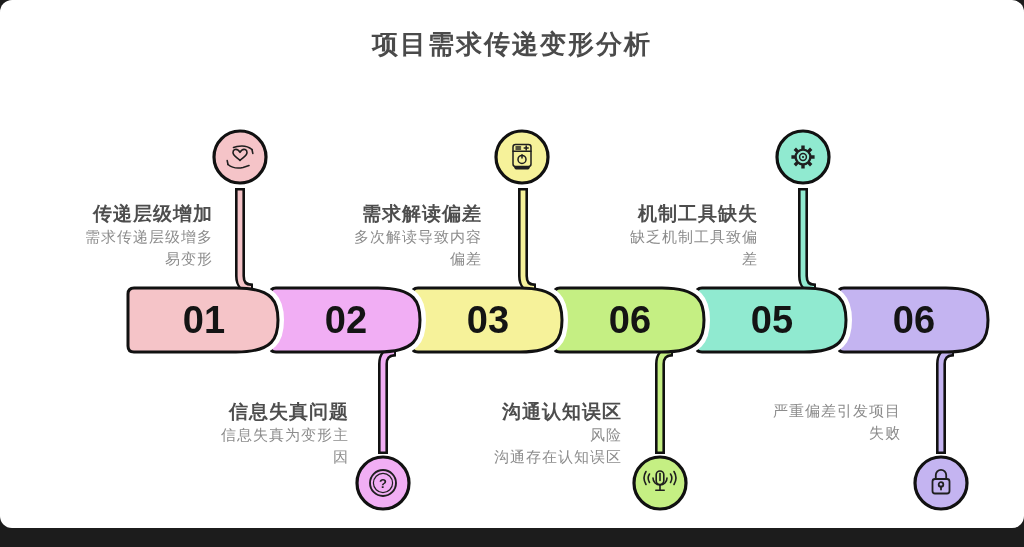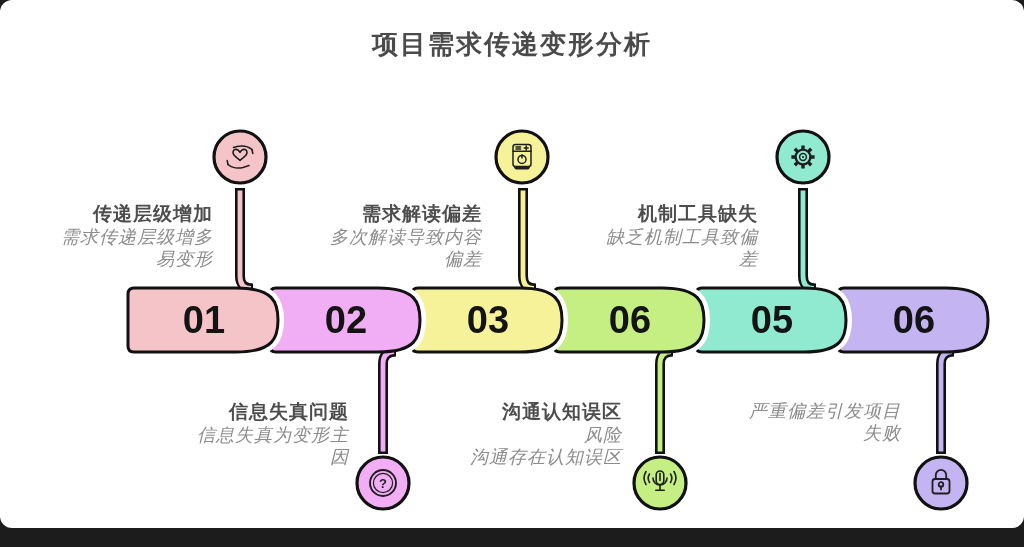--- a/index.html
+++ b/index.html
@@ -18,21 +18,21 @@
     position:absolute; top:300px; width:80px; height:40px; z-index:2;
     text-align:center; font-size:38px; line-height:40px; font-weight:700;
     color:#141414; letter-spacing:0;
   }
   .callout{position:absolute; z-index:2; text-align:right; white-space:nowrap;}
   .c-title{
     font-size:19px; font-weight:bold; color:#4d4d4d;
     letter-spacing:1px; line-height:23px; margin-bottom:1px;
   }
   .c-desc{
-    font-size:18px; color:#8c8c8c; letter-spacing:1px; line-height:22px;font-style:italic;
+    font-size:15px; color:#8c8c8c; letter-spacing:1px; line-height:22px;
   }
 </style>
 </head>
 <body>
 
 <div class="stage">
 
   <h1 class="main-title">项目需求传递变形分析</h1>
 
   <svg class="art" width="1024" height="547" viewBox="0 0 1024 547">

